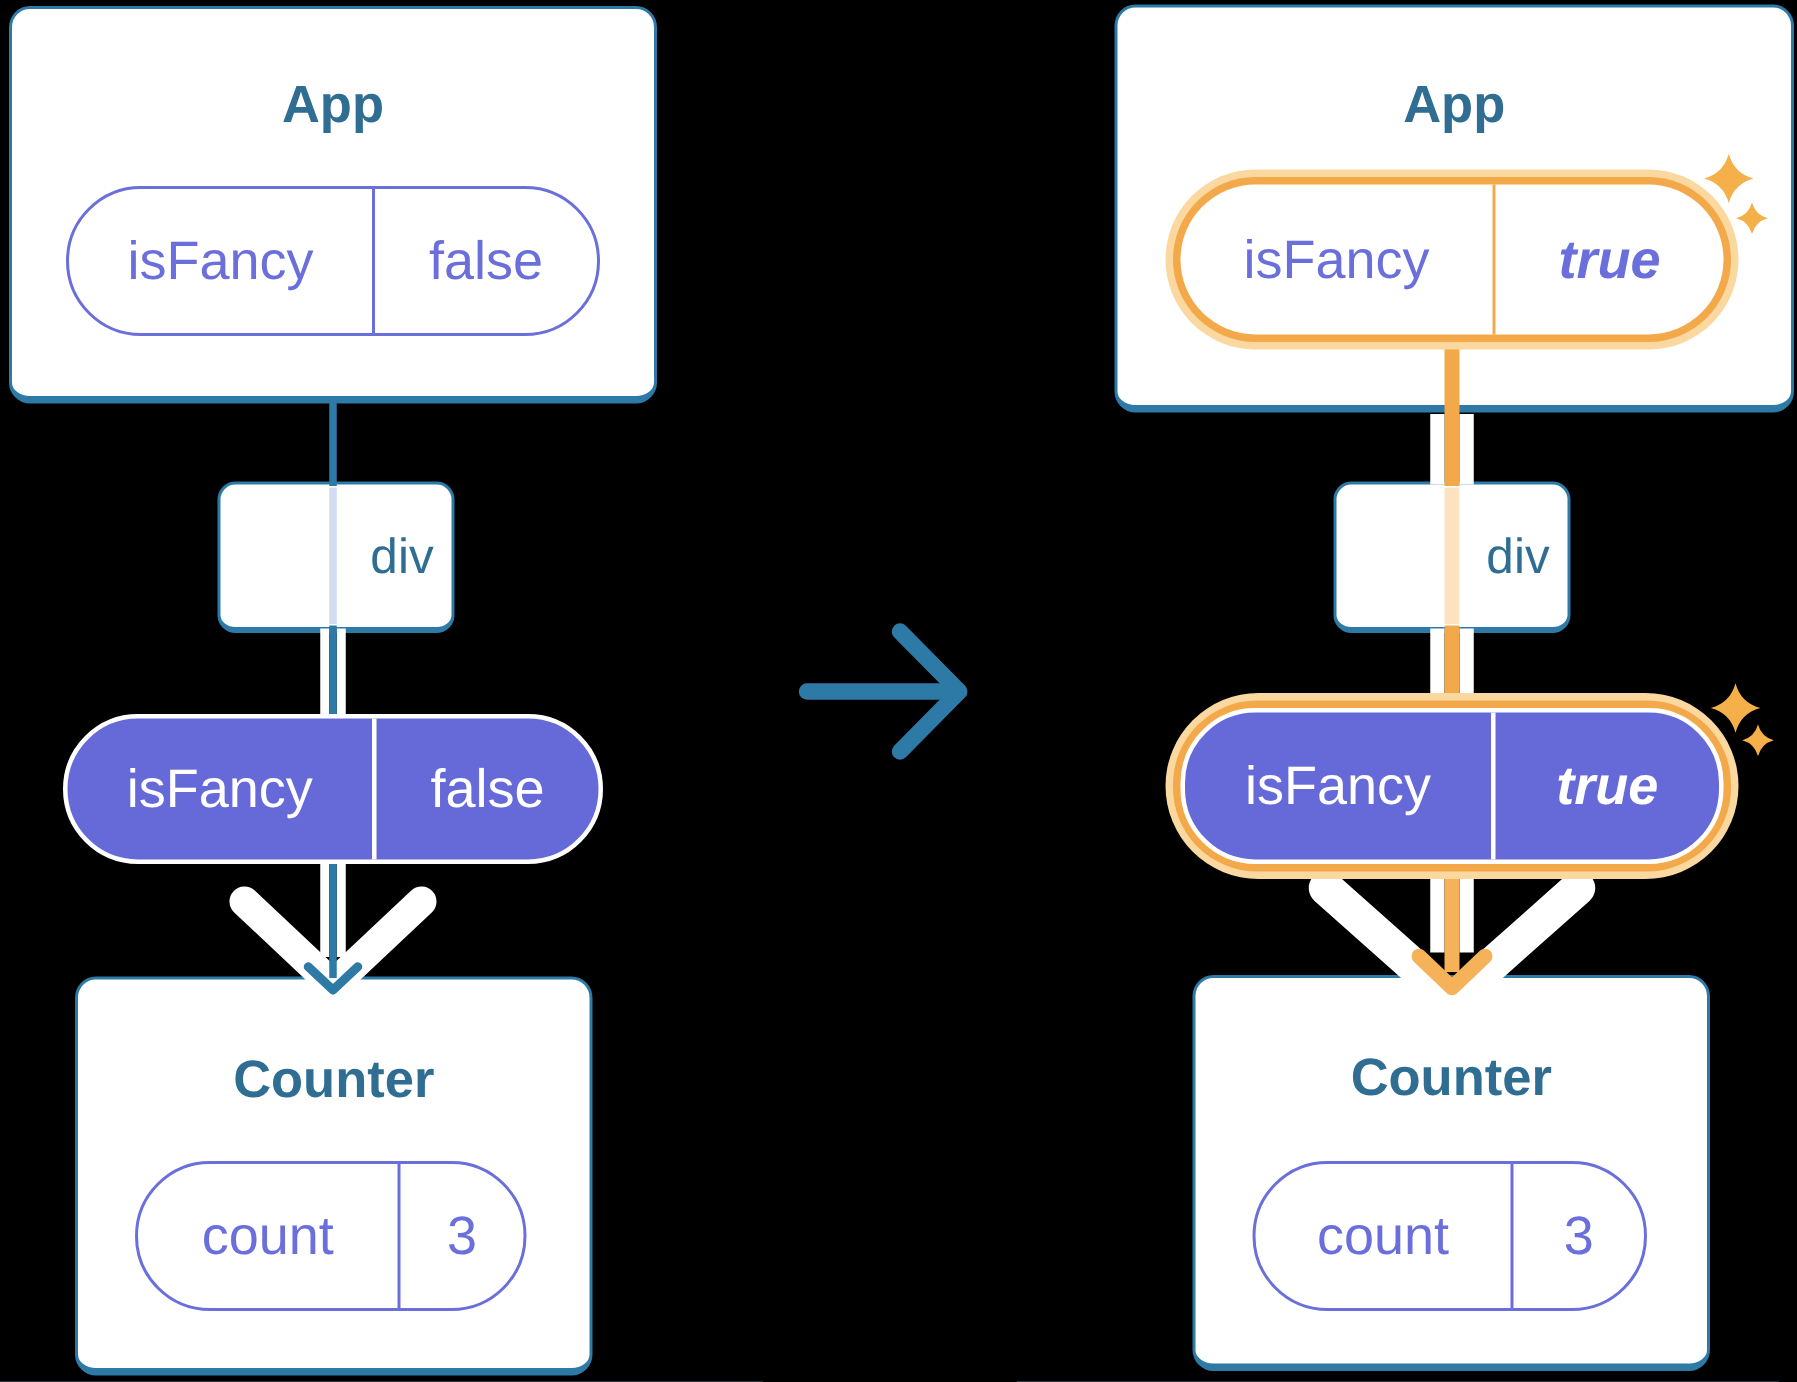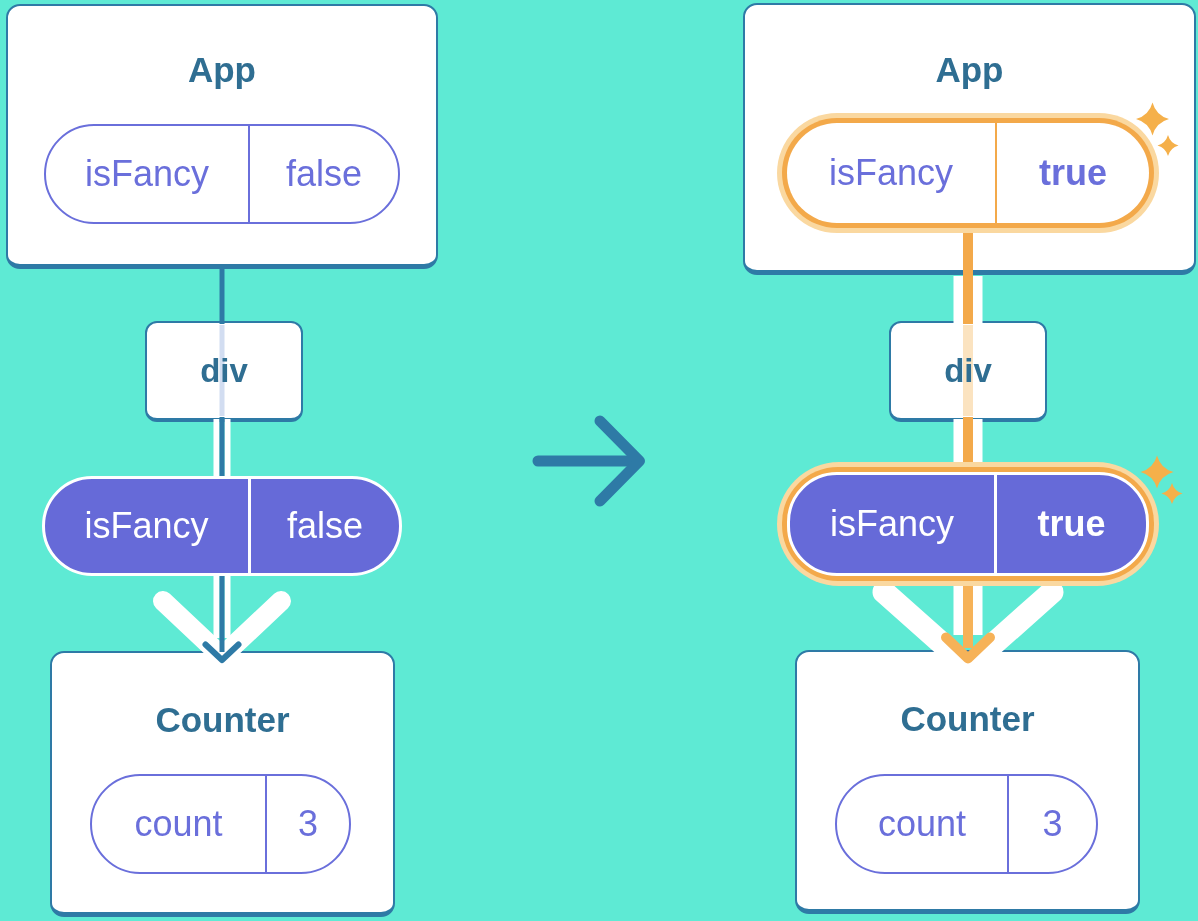--- a/index.html
+++ b/index.html
@@ -1,38 +1,38 @@
 <!DOCTYPE html>
 <html><head>
 <meta charset="utf-8">
 <style>
   html,body{margin:0;padding:0;background:#4C626C;}
-  .stage{position:relative;width:1198px;height:921px;background:#5eead4;
+  .stage{position:relative;width:1198px;height:921px;background:#000000;
          font-family:"Liberation Sans",sans-serif;overflow:hidden;}
   .card{position:absolute;background:#fff;border:2.5px solid #2E7AA6;
         border-bottom-width:5px;border-radius:14px;box-sizing:border-box;}
   .divbox{position:absolute;background:#fff;border:2.5px solid #2E7AA6;
         border-bottom-width:4px;border-radius:12px;box-sizing:border-box;}
   .net{position:absolute;left:0;top:0;pointer-events:none;}
   .title{position:absolute;left:0;width:100%;text-align:center;
          font-size:35px;font-weight:600;color:#2F6E92;}
-  .box-label{position:absolute;text-align:center;font-size:33px;font-weight:700;color:#2F6E92;}
+  .box-label{position:absolute;text-align:center;font-size:33px;font-weight:400;color:#2F6E92;margin-left:44px;}
   .pill{position:absolute;display:flex;box-sizing:border-box;border-radius:52px;}
   .cell{display:flex;align-items:center;justify-content:center;font-size:36px;box-sizing:border-box;}
   .val{flex:1;}
   .outline{background:#fff;border:2.5px solid #6A6FDB;color:#6A6FDB;}
   .outline .key{border-right:2.5px solid #6A6FDB;}
   .solid{background:#666AD8;border:3px solid #fff;color:#fff;}
   .solid .key{border-right:3px solid #fff;}
   .glow{position:absolute;background:#FAD8A0;border-radius:62px;padding:5px;box-sizing:border-box;}
   .ring{background:#F3A94A;border-radius:56px;padding:5px;width:100%;height:100%;box-sizing:border-box;}
   .glow .pill{position:relative;left:0;top:0;width:100%;height:100%;border-radius:50px;}
   .fancywhite{background:#fff;color:#6A6FDB;border:none;}
   .fancywhite .key{border-right:2.5px solid #F3A94A;}
-  .bold{font-weight:700;}
+  .bold{font-weight:700;font-style:italic;}
 </style>
 </head>
 <body>
 
 <div class="stage">
 
   <div class="card" style="left:6px;top:4px;width:432px;height:265px;">
     <div class="title" style="top:44px;">App</div>
   </div>
   <div class="divbox" style="left:145px;top:321px;width:158px;height:101px;"></div>

